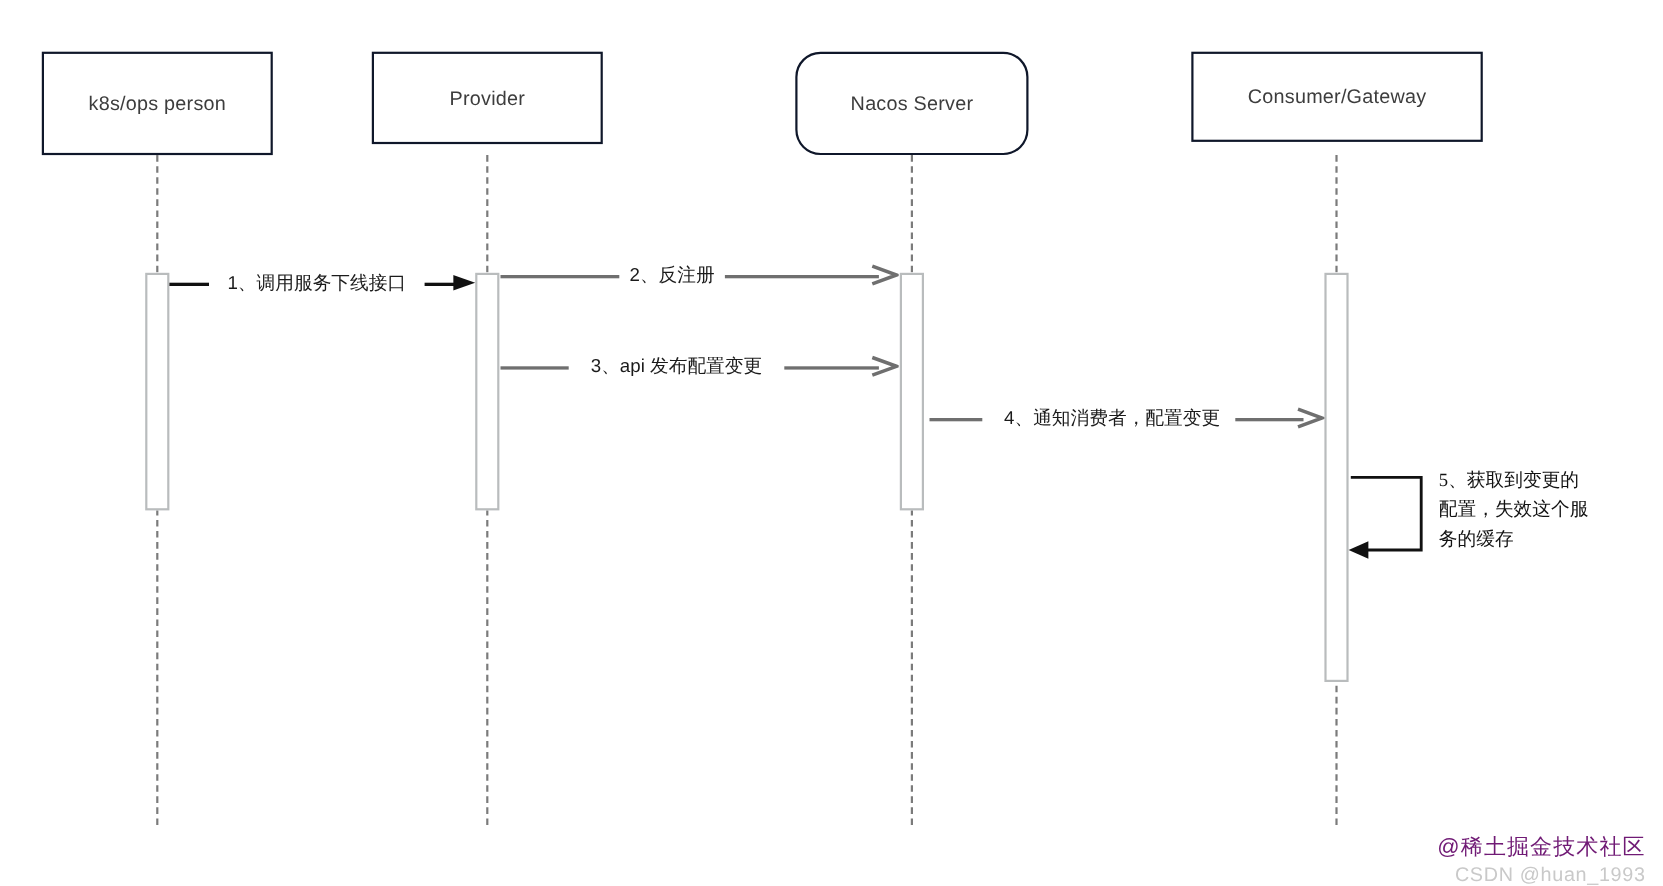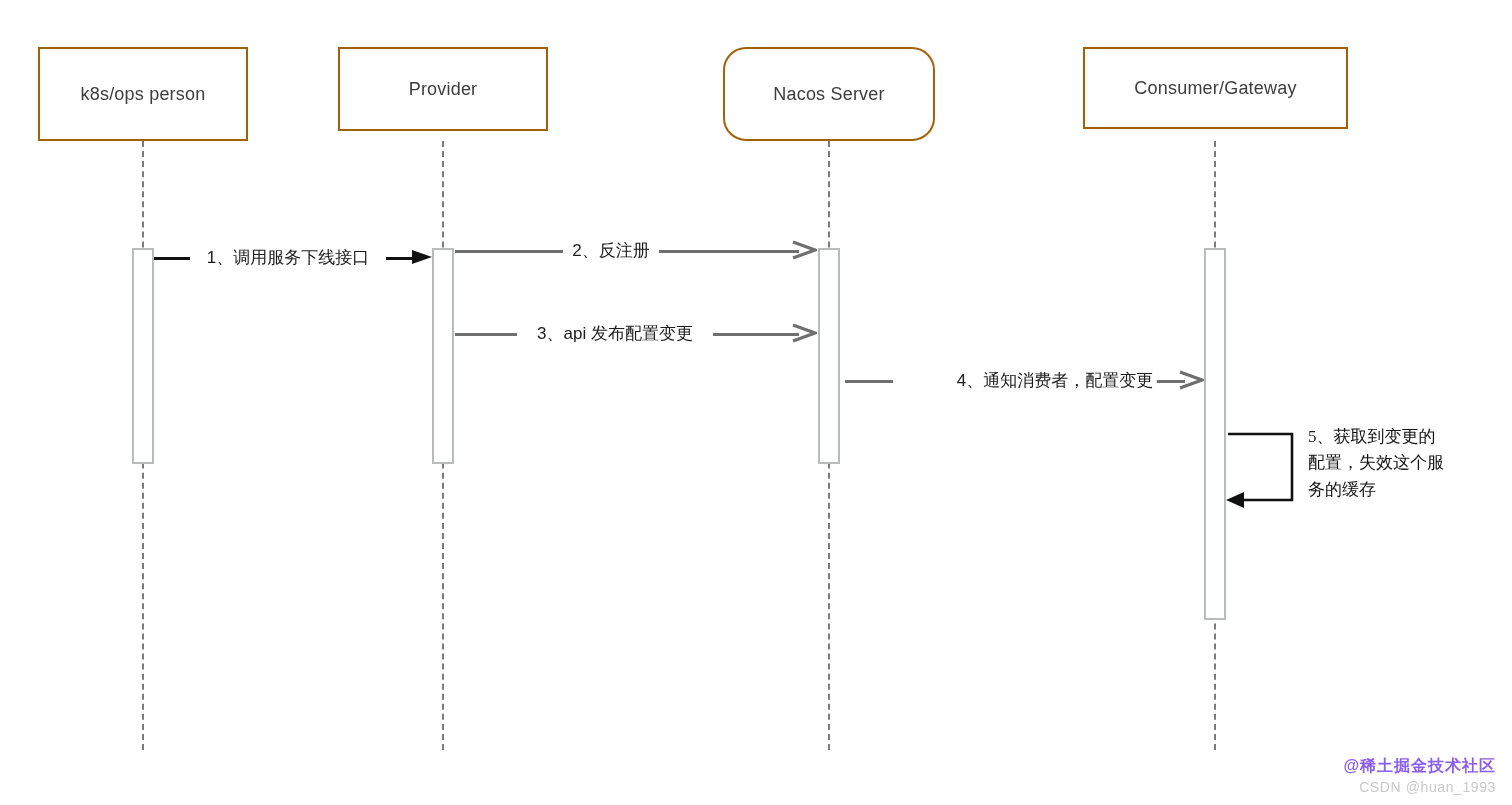--- a/index.html
+++ b/index.html
@@ -16,21 +16,21 @@
     width: 1512px;
     height: 805px;
     background: #ffffff;
     overflow: hidden;
   }
 
   
   .participant-box {
     position: absolute;
     box-sizing: border-box;
-    border: 2px solid #a16207;
+    border: 2px solid #0f172a;
     background: #ffffff;
     display: flex;
     align-items: center;
     justify-content: center;
   }
   .participant-label {
     font-size: 18px;
     color: #3d3d3d;
     letter-spacing: .2px;
     white-space: nowrap;
@@ -96,28 +96,27 @@
     font-family: Liberation Serif, serif;
   }
 
   
   .watermark {
     position: absolute;
     text-align: right;
     user-select: none;
   }
   .watermark .wm-main {
-    font-size: 16px;
-    color: #8b5cf6;
+    font-size: 20px;
+    color: #701a75;
     letter-spacing: 1px;
     display: block;
-    font-weight: bold;
   }
   .watermark .wm-sub {
-    font-size: 14px;
+    font-size: 18px;
     color: #c9c9c9;
     letter-spacing: .6px;
     display: block;
     margin-top: 2px;
   }
 </style>
 </head>
 <body>
 
 <div id="stage">
@@ -174,21 +173,21 @@
     </svg>
     <span class="msg-label" style="left:160px; top:0;">3、api 发布配置变更</span>
   </div>
 
   <div class="msg" style="left:845px; top:380px; width:359px;">
     <div class="line seg" style="width:48px;"></div>
     <div class="line seg" style="left:278px; width:62px;"></div>
     <svg class="arrowhead" style="left:333px; top:0;" width="26" height="20" viewBox="0 0 26 20">
       <path d="M2 2 L24 10 L2 18" fill="none" stroke="#6f6f6f" stroke-width="3.2" stroke-linecap="butt" stroke-linejoin="miter"></path>
     </svg>
-    <span class="msg-label" style="left:166px; top:0;margin-left:44px;">4、通知消费者，配置变更</span>
+    <span class="msg-label" style="left:166px; top:0;">4、通知消费者，配置变更</span>
   </div>
 
   <svg class="self-loop" style="left:1222px; top:424px;" width="90" height="86" viewBox="0 0 90 86">
     <path d="M6 10 L70 10 L70 76 L20 76" fill="none" stroke="#111111" stroke-width="2.6" stroke-linecap="butt" stroke-linejoin="miter"></path>
     <path d="M22 68 L4 76 L22 84 Z" fill="#111111"></path>
   </svg>
 
   <div class="self-text" style="left:1308px; top:424px;">
     <div>5、获取到变更的</div>
     <div>配置，失效这个服</div>

